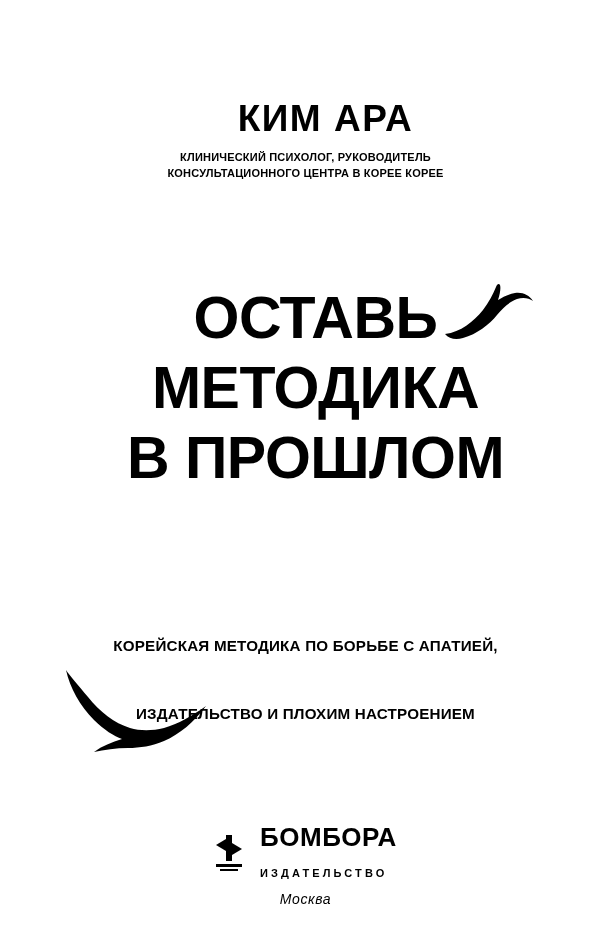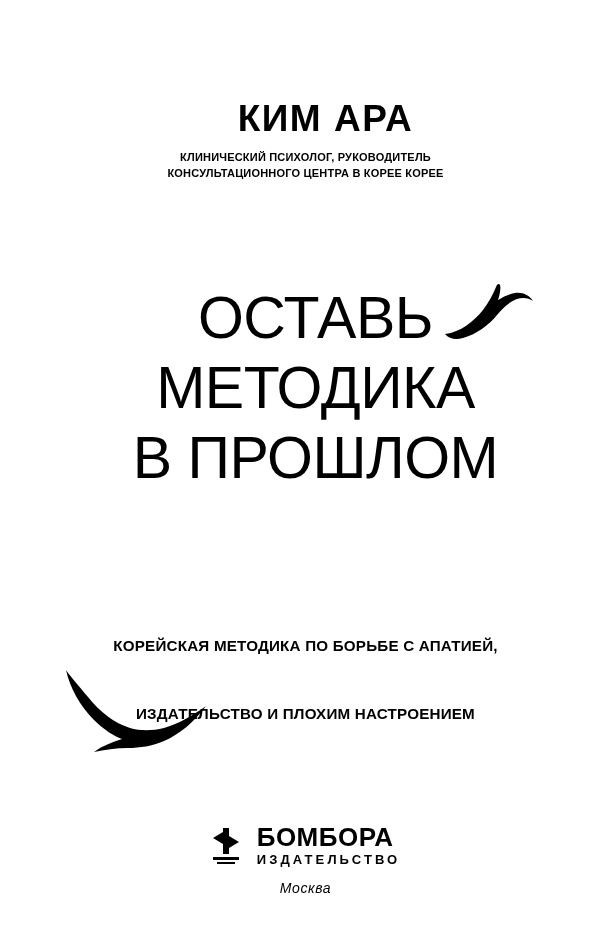--- a/index.html
+++ b/index.html
@@ -52,21 +52,21 @@
   
   .title-block {
     position: absolute;
     top: 283px;
     left: 0;
     width: 611px;
     text-align: center;
   }
   .title-line {
     font-size: 59px;
-    font-weight: normal;
+    font-weight: bold;
     line-height: 1.19;
     letter-spacing: -0.5px;
     white-space: nowrap;
     padding-left: 20px;
   }
 
   
   .subtitle-block {
     position: absolute;
     top: 590px;
@@ -119,24 +119,24 @@
   .publisher-text {
     text-align: left;
     line-height: 1;
   }
   .publisher-name {
     font-size: 26px;
     font-weight: bold;
     letter-spacing: 0.5px;
   }
   .publisher-sub {
-    font-size: 13px;
+    font-size: 11px;
     font-weight: bold;
     letter-spacing: 3.1px;
-    margin-top: 3px;
+    margin-top: 18px;
   }
   .publisher-city {
     margin-top: 12px;
     font-size: 14px;
     letter-spacing: 0.6px;
     font-style: italic;
   }
 </style>
 </head>
 <body>

